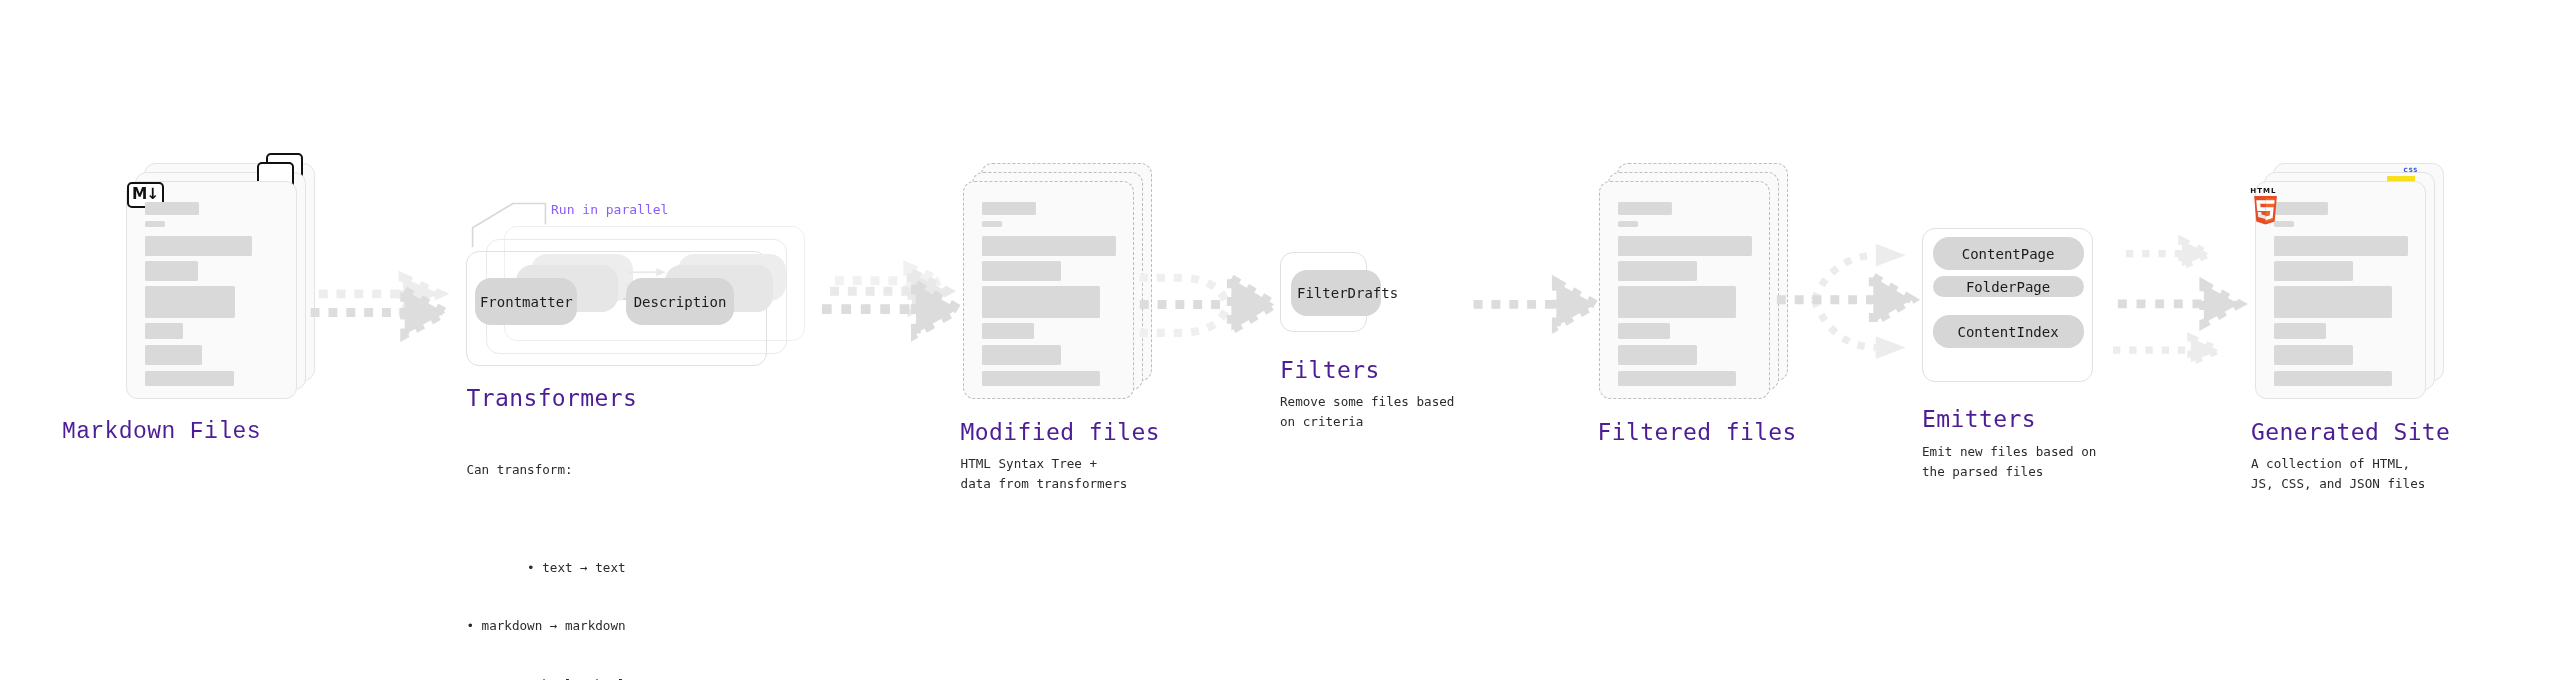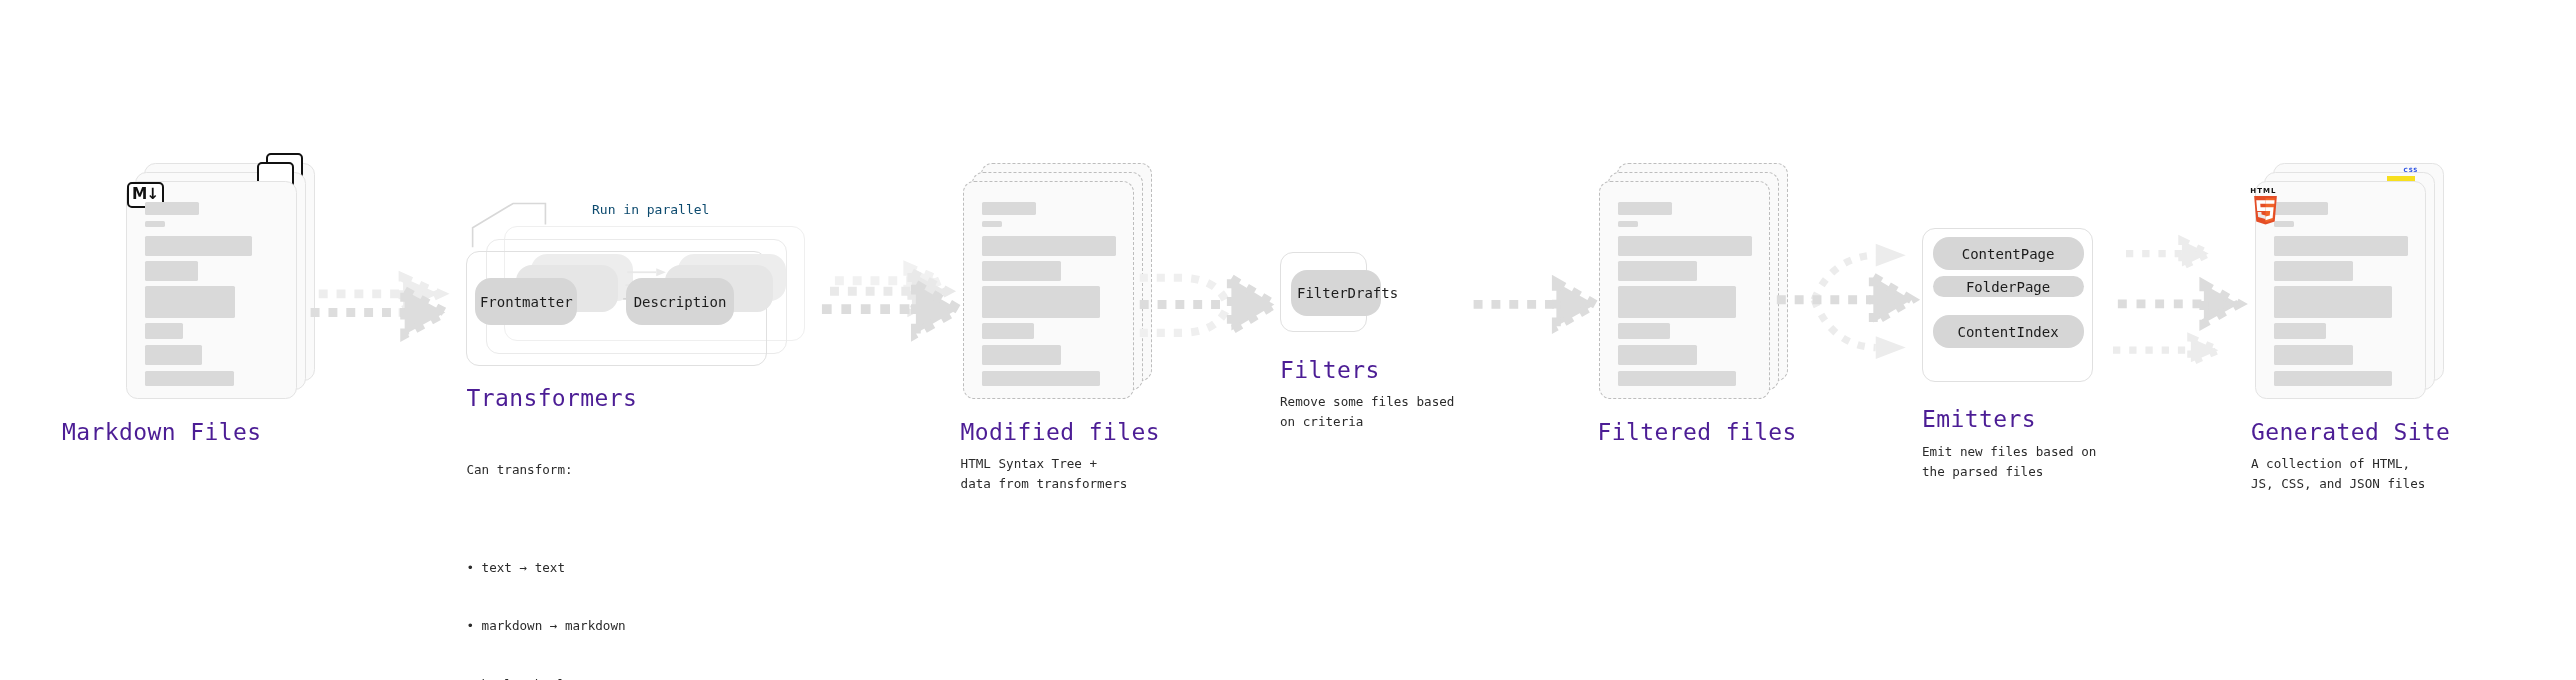--- a/index.html
+++ b/index.html
@@ -85,25 +85,25 @@
     display:flex;align-items:center;justify-content:center;
     font-family:"DejaVu Sans Mono","Liberation Mono",monospace;
     font-size:14px;color:#1c1c1c;white-space:nowrap;
   }
   .chip.ghost{background:#e6e6e6;}
   .chip.ghost2{background:#ededed;}
 
   .runlabel{
     position:absolute;
     font-family:"DejaVu Sans Mono","Liberation Mono",monospace;
-    font-size:13px;color:#0c4a6e;white-space:nowrap;margin-left:41px;
+    font-size:13px;color:#8b5cf6;white-space:nowrap;
   }
 
   .bullets{margin:0;padding:0;list-style:none;}
-  .bullets li{white-space:pre;}
+  .bullets li{white-space:pre;text-align:right;}
 
   svg{display:block;overflow:visible;}
 </style>
 </head>
 <body>
 
 <div class="stage">
 
   <div class="node" style="left:126px;top:163px;">
     <div class="cardstack">
@@ -118,21 +118,21 @@
         <div class="ln" style="top:39px;width:19.5px;height:5.7px;"></div>
         <div class="ln" style="top:54px;width:107px;height:19.5px;"></div>
         <div class="ln" style="top:79px;width:53px;height:19.5px;"></div>
         <div class="ln" style="top:104px;width:90px;height:32px;"></div>
         <div class="ln" style="top:141px;width:38px;height:16.3px;"></div>
         <div class="ln" style="top:163px;width:57px;height:19.5px;"></div>
         <div class="ln" style="top:189px;width:89px;height:15.4px;"></div>
         <div class="md-badge" style="right:9.8px;top:10.6px;">M↓</div>
       </div>
     </div>
-    <div class="title" style="left:-64px;top:256px;">Markdown Files</div>
+    <div class="title" style="left:-64px;top:256px;font-family:Liberation Mono, monospace;">Markdown Files</div>
   </div>
 
   <div class="node" style="left:309px;top:276px;">
     <svg width="146" height="73" viewBox="0 0 180 90">
       <g stroke="#ededed" stroke-width="11" stroke-dasharray="11 11" fill="#ededed">
         <line x1="12" y1="22" x2="120" y2="22"></line>
         <polygon points="116,2 160,22 116,42"></polygon>
       </g>
       <g stroke="#dddddd" stroke-width="11" stroke-dasharray="11 11" fill="#dddddd">
         <line x1="2" y1="45" x2="124" y2="45"></line>

